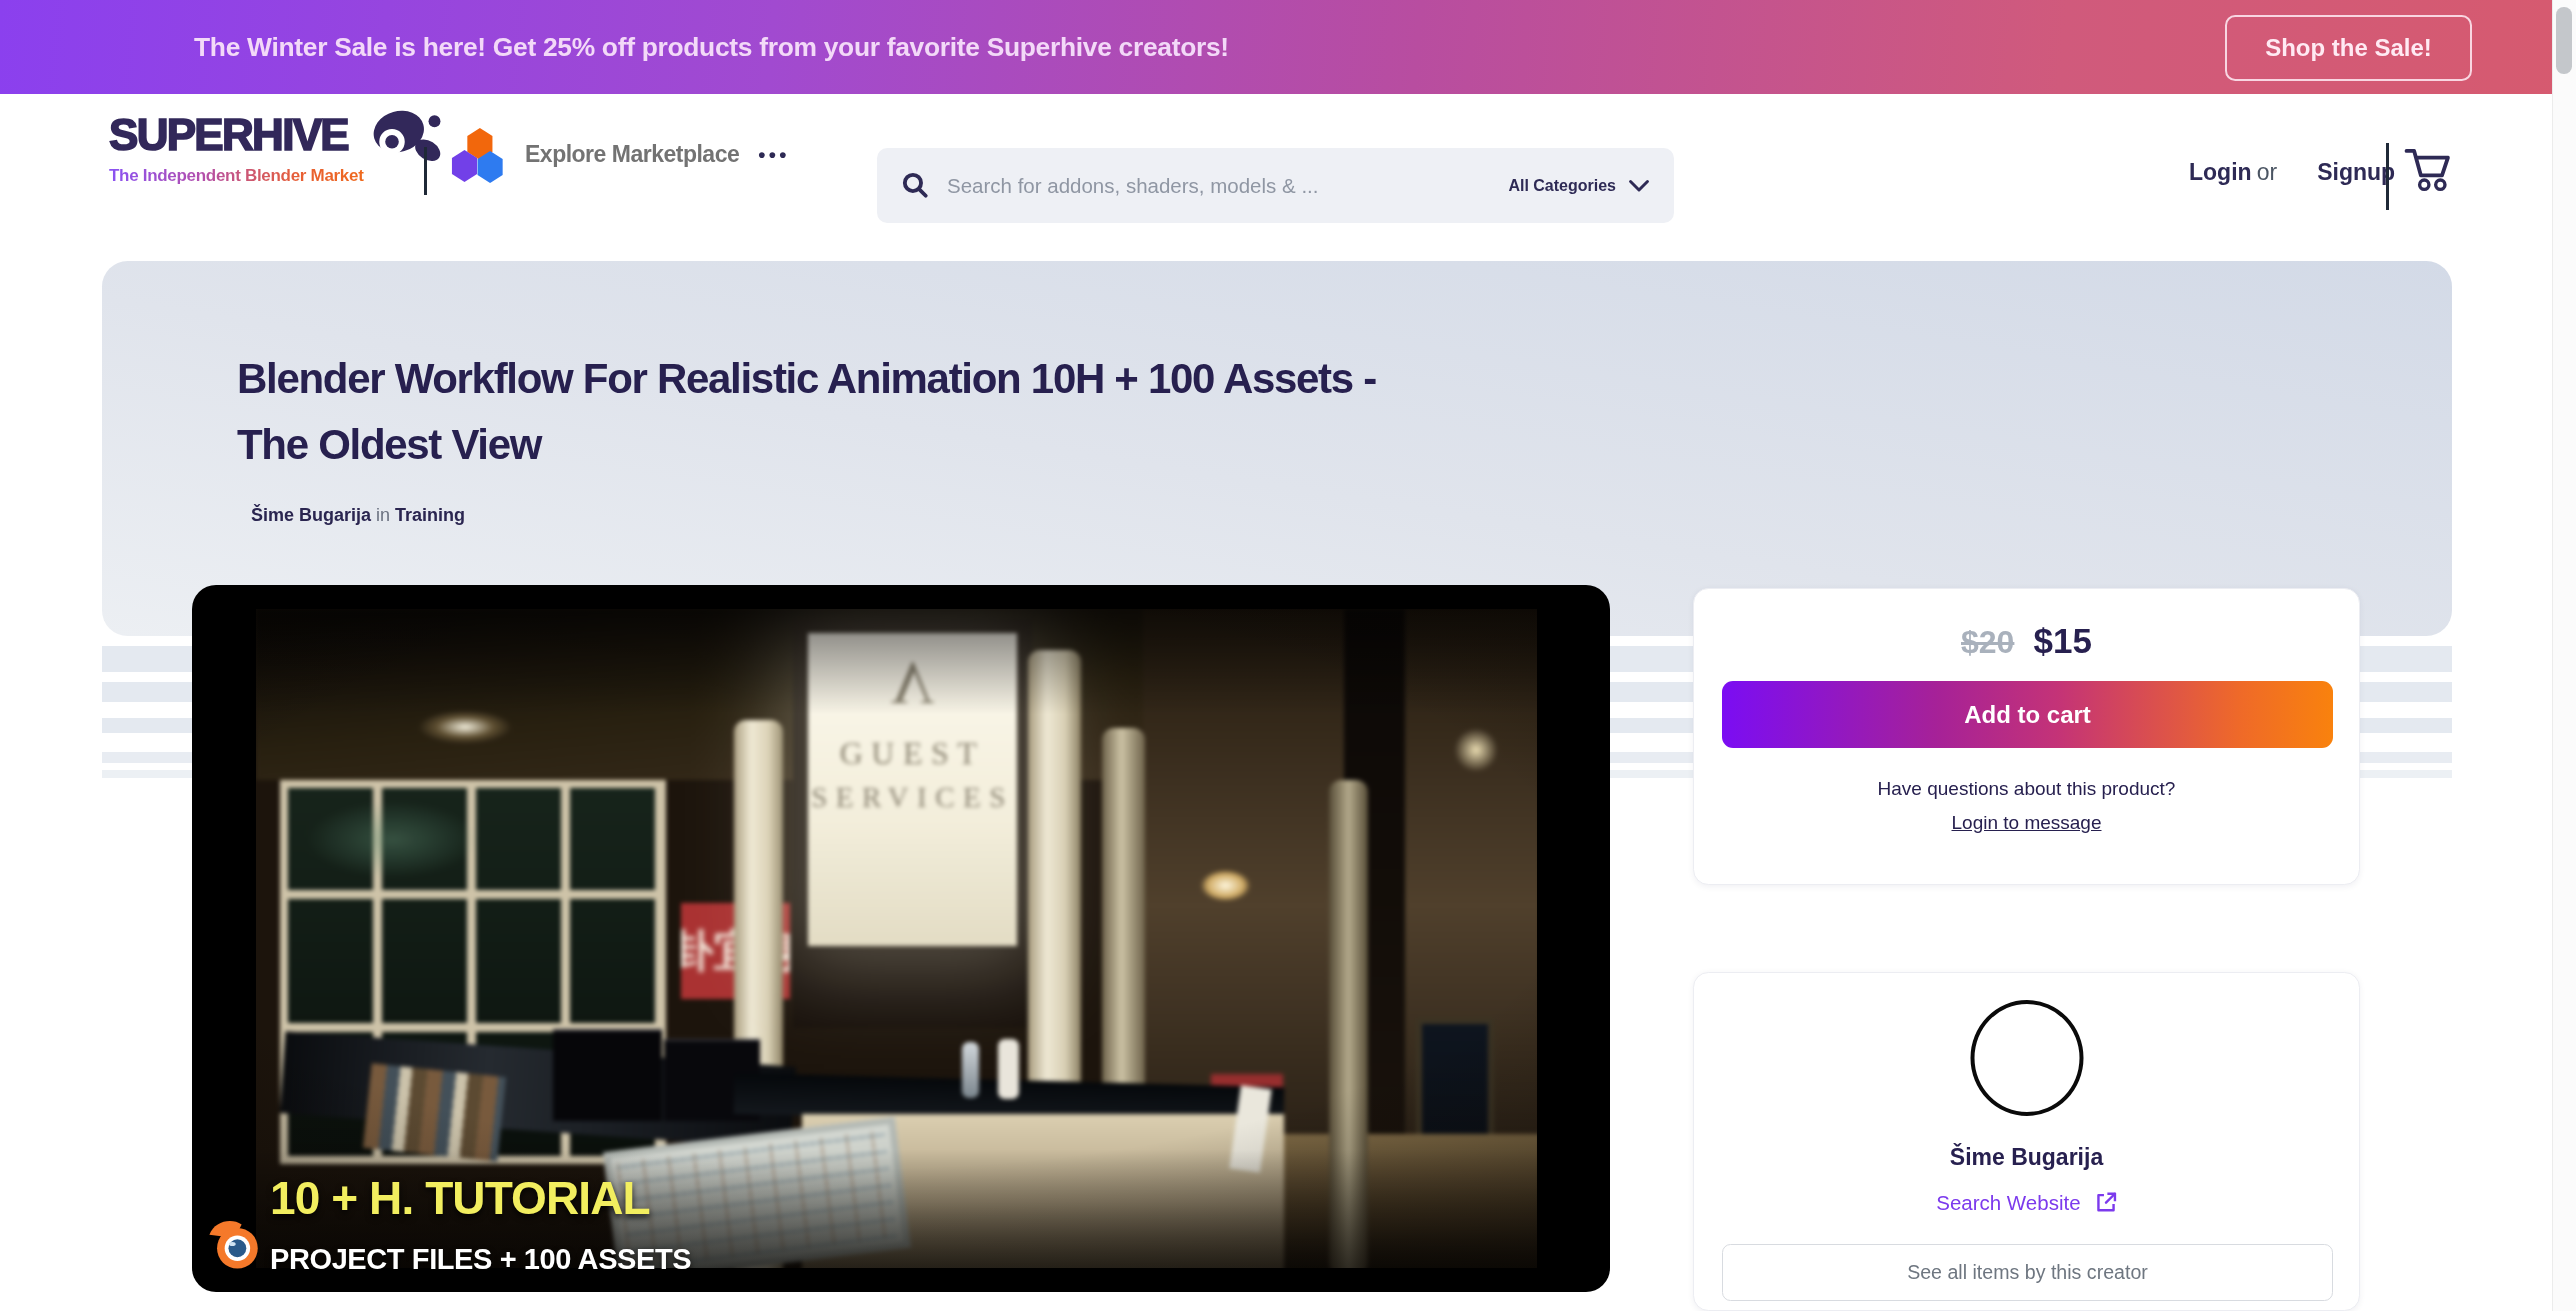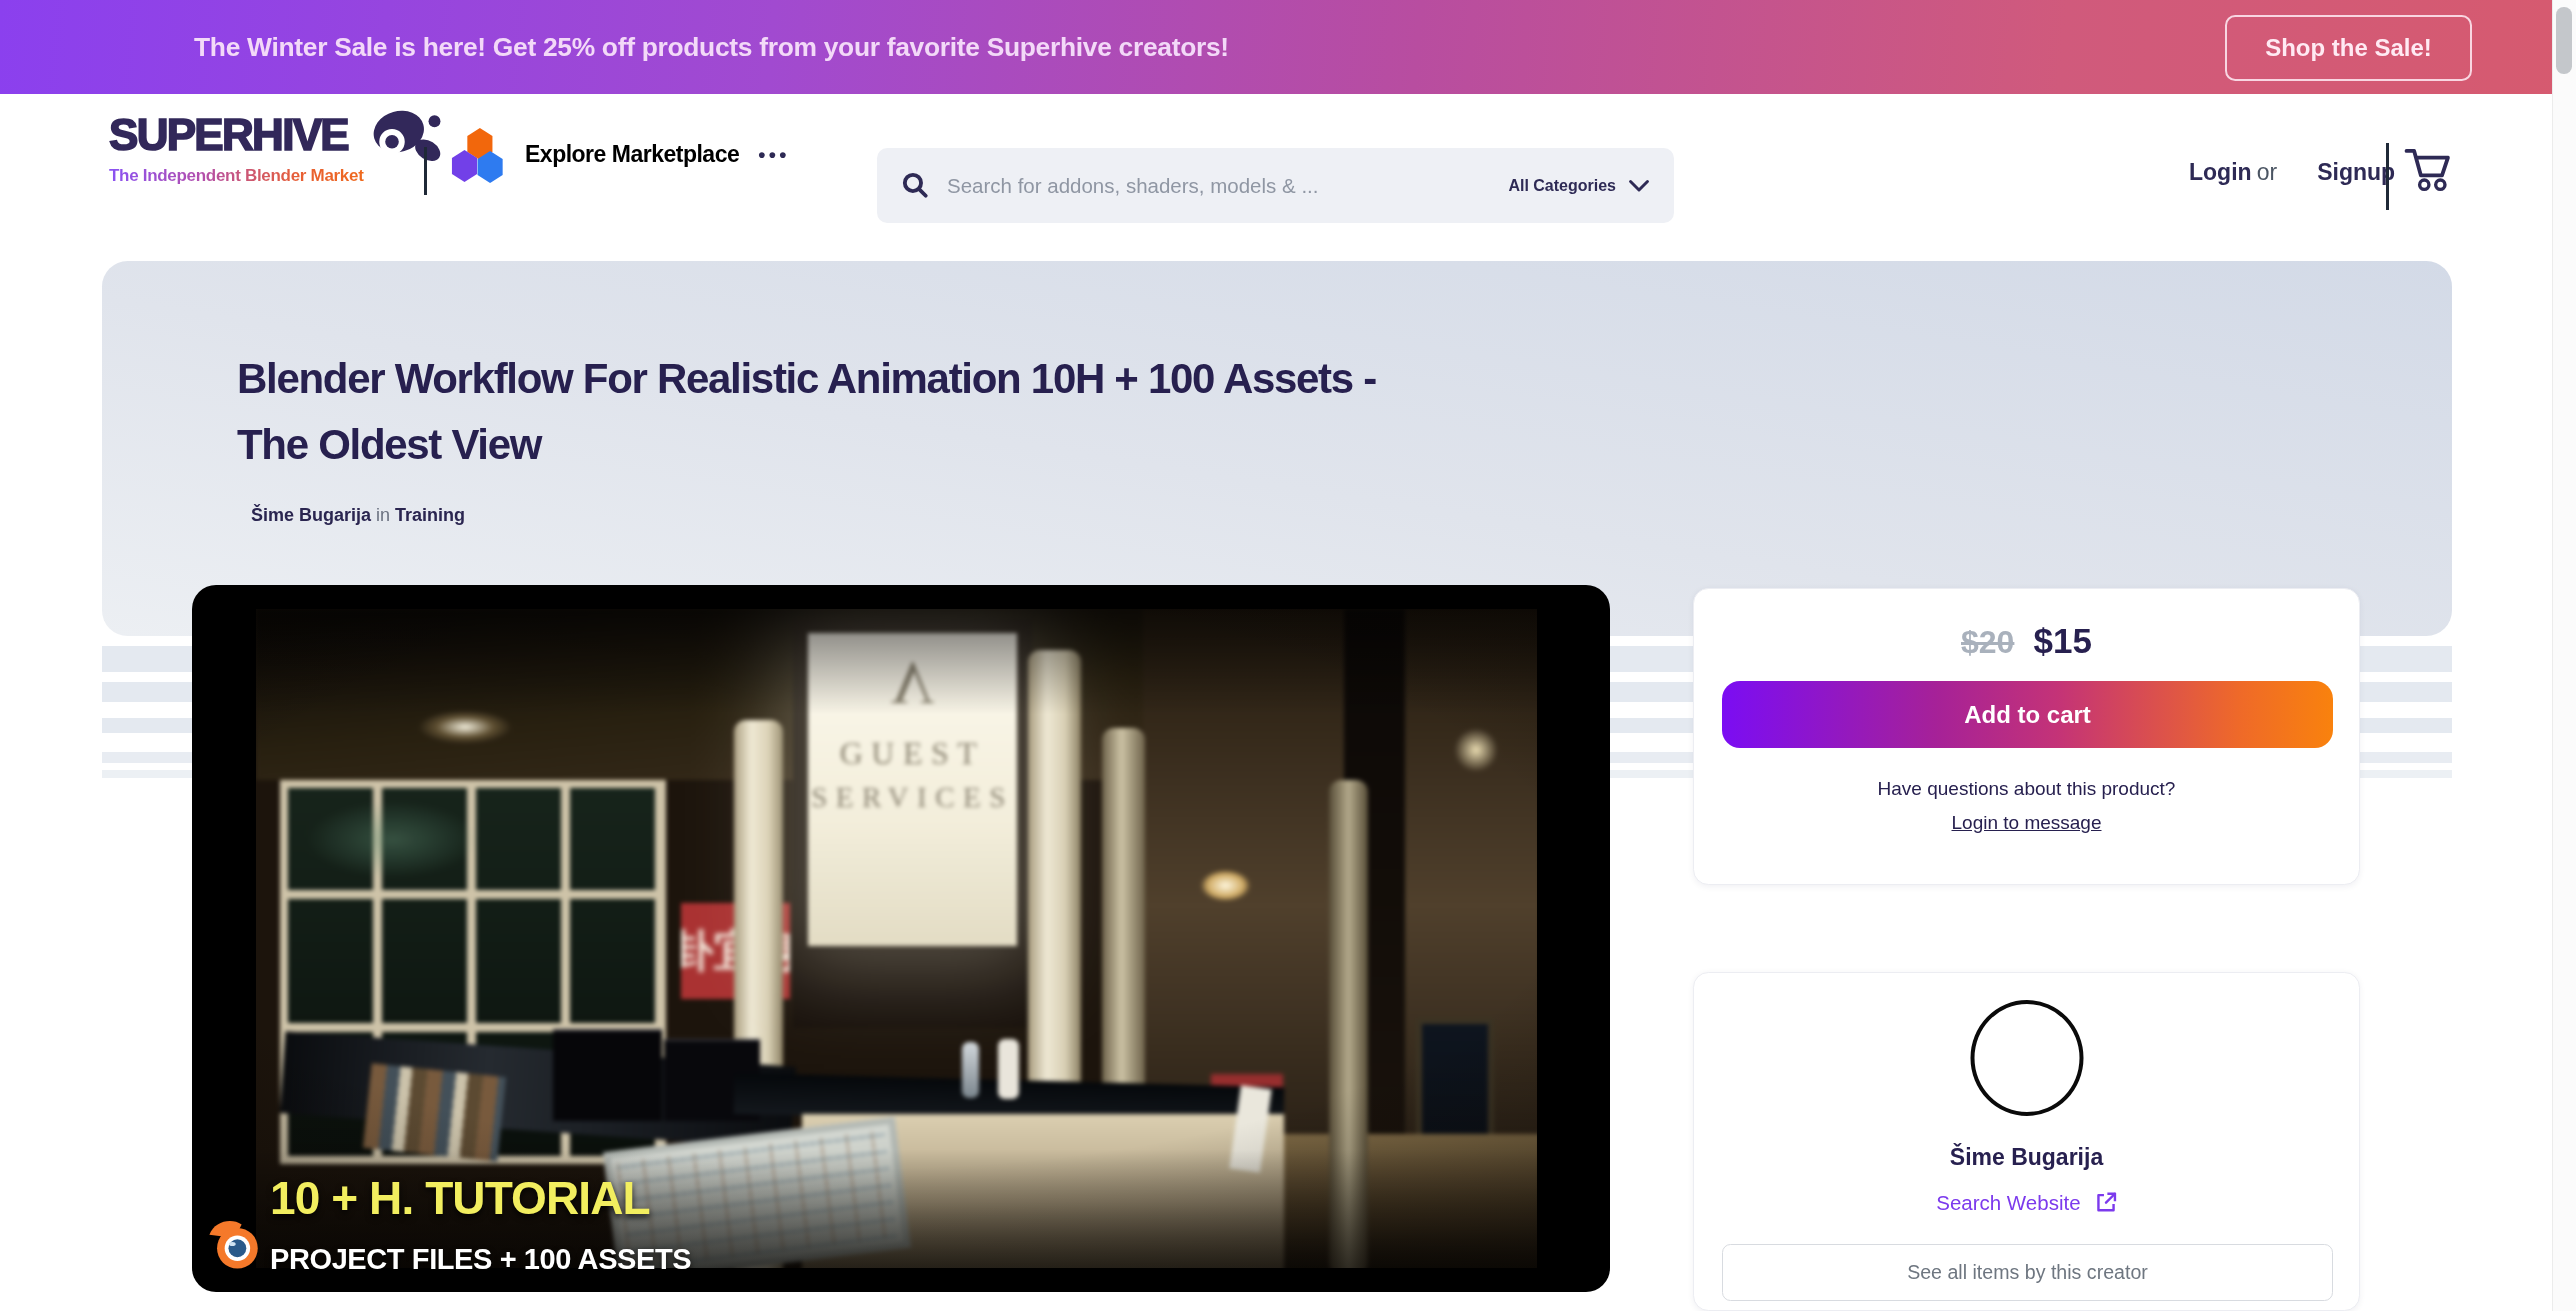--- a/index.html
+++ b/index.html
@@ -28,21 +28,21 @@
     -webkit-background-clip:text; background-clip:text; color:transparent; letter-spacing:-0.3px; }
   .bee { position:absolute; left:368px; top:12px; }
   .header-divider { position:absolute; left:424px; top:53px; width:2.6px; height:48px; background:#1f2937; }
   .explore { position:absolute; left:450px; top:34px; display:flex; align-items:center; gap:19px; cursor:pointer; }
   .hexcluster { position:relative; width:56px; height:53px; }
   .hex { position:absolute; width:29px; height:32px;
     clip-path:polygon(50% 0%,93.3% 25%,93.3% 75%,50% 100%,6.7% 75%,6.7% 25%); }
   .hex-orange { left:15.4px; top:0; background:#f2670c; }
   .hex-purple { left:0; top:22px; background:#7240e8; }
   .hex-blue  { left:25.6px; top:23px; background:#2e7bf0; }
-  .explore-label { font-size:23px; font-weight:bold; color:#000000; letter-spacing:-0.5px; }
+  .explore-label { font-size:23px; font-weight:bold; color:#737373; letter-spacing:-0.5px; }
   .explore-more { font-size:20.5px; font-weight:bold; color:#2e2a55; letter-spacing:3.4px; cursor:pointer; }
 
   .searchbar { position:absolute; left:877px; top:54px; width:797px; height:75px;
     background:#eef0f5; border-radius:10.2px; display:flex; align-items:center; padding:0 24px; }
   .search-icon { flex:0 0 auto; margin-right:17px; }
   .search-input { flex:1; border:none; outline:none; background:transparent;
     font-size:20.5px; color:#374151; font-family:"Liberation Sans",sans-serif; }
   .search-input::placeholder { color:#8f96a3; }
   .search-cat { display:flex; align-items:center; gap:12px; cursor:pointer; }
   .search-cat-label { font-size:16px; font-weight:bold; color:#2e2a55; }
@@ -147,21 +147,21 @@
   .caption-l2 { margin-top:24px; color:#ffffff; font-size:29px; font-weight:bold; letter-spacing:-0.4px;
     text-shadow:0 2.6px 6.8px rgba(0,0,0,0.8); }
   .blender-logo { position:absolute; left:13.6px; top:631px; width:56px; height:56px; }
 
   
   .purchase-card { position:absolute; left:1693px; top:588px; width:667px; height:297px; background:#fff;
     border:0.9px solid #ecedf2; border-radius:15.4px; box-shadow:0 1.7px 6.8px rgba(25,25,60,0.06); }
   .price-row { position:absolute; left:0; top:32px; width:100%; text-align:center; }
   .price-old { font-size:32px; font-weight:bold; color:#a9b1bc; text-decoration:line-through; margin-right:15.4px; }
   .price-new { font-size:35px; font-weight:bold; color:#27204f; }
-  .addcart { position:absolute; left:28px; top:92px; width:611px; height:67px; border:none; border-radius:18px;
+  .addcart { position:absolute; left:28px; top:92px; width:611px; height:67px; border:none; border-radius:11px;
     background:linear-gradient(90deg,#7b0df3 0%,#a62198 35%,#c43377 55%,#ef6a28 85%,#f9820d 100%);
     color:#fff; font-size:24px; font-weight:bold; cursor:pointer; }
   .question { position:absolute; left:0; top:189px; width:100%; text-align:center;
     color:#27204f; font-size:19px; }
   .msg-link { position:absolute; left:0; top:223px; width:100%; text-align:center;
     color:#27204f; font-size:19px; text-decoration:underline; cursor:pointer; }
 
   
   .creator-card { position:absolute; left:1693px; top:972px; width:667px; height:339px; background:#fff;
     border:0.9px solid #ecedf2; border-radius:15.4px; box-shadow:0 1.7px 6.8px rgba(25,25,60,0.06); }

